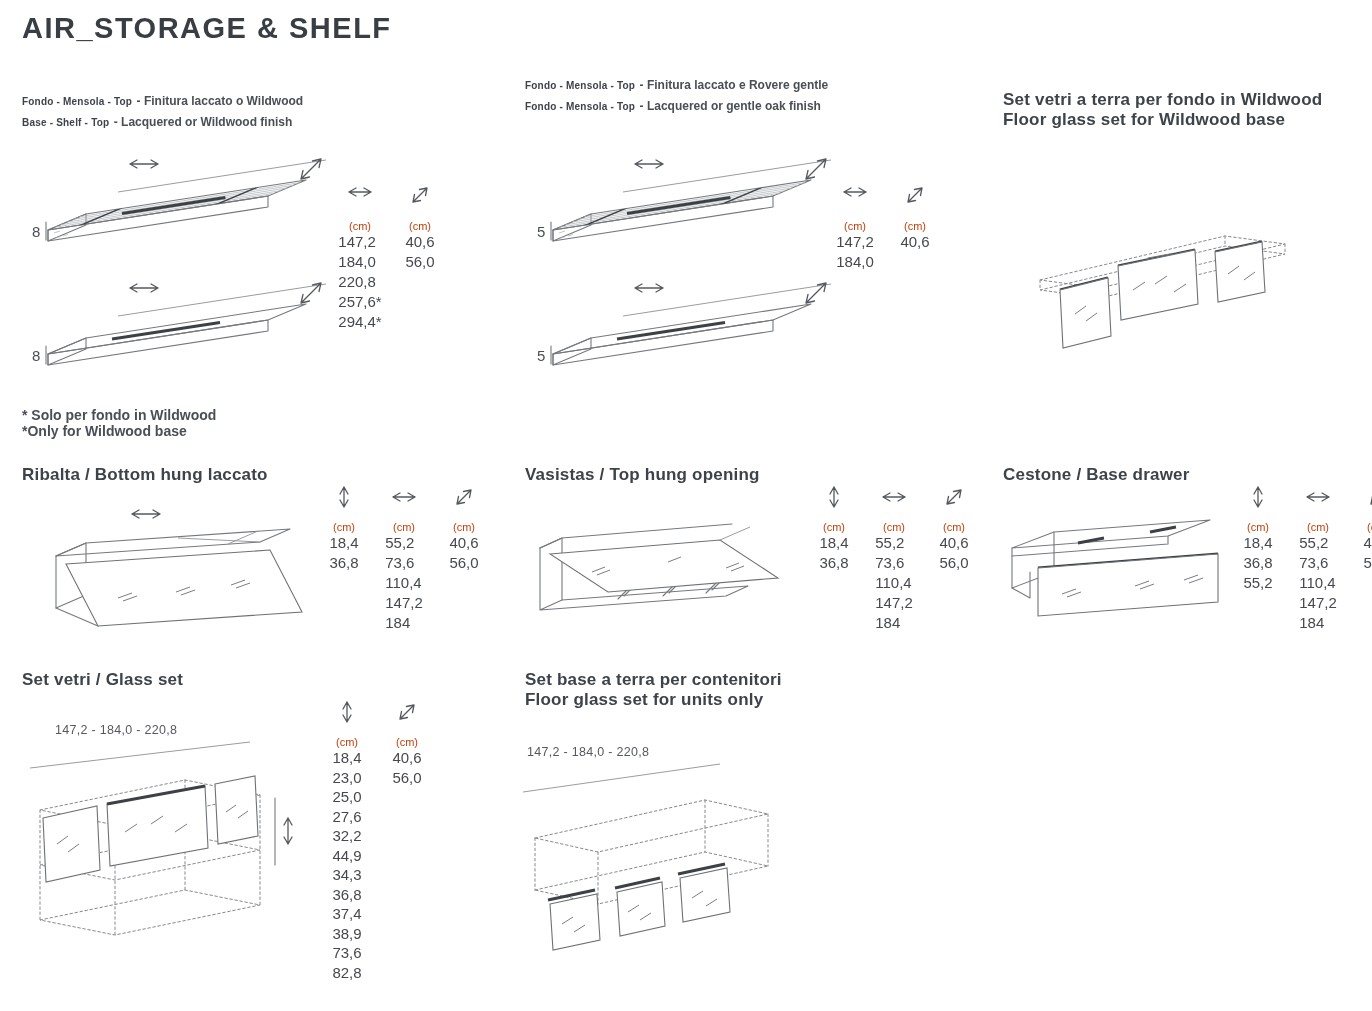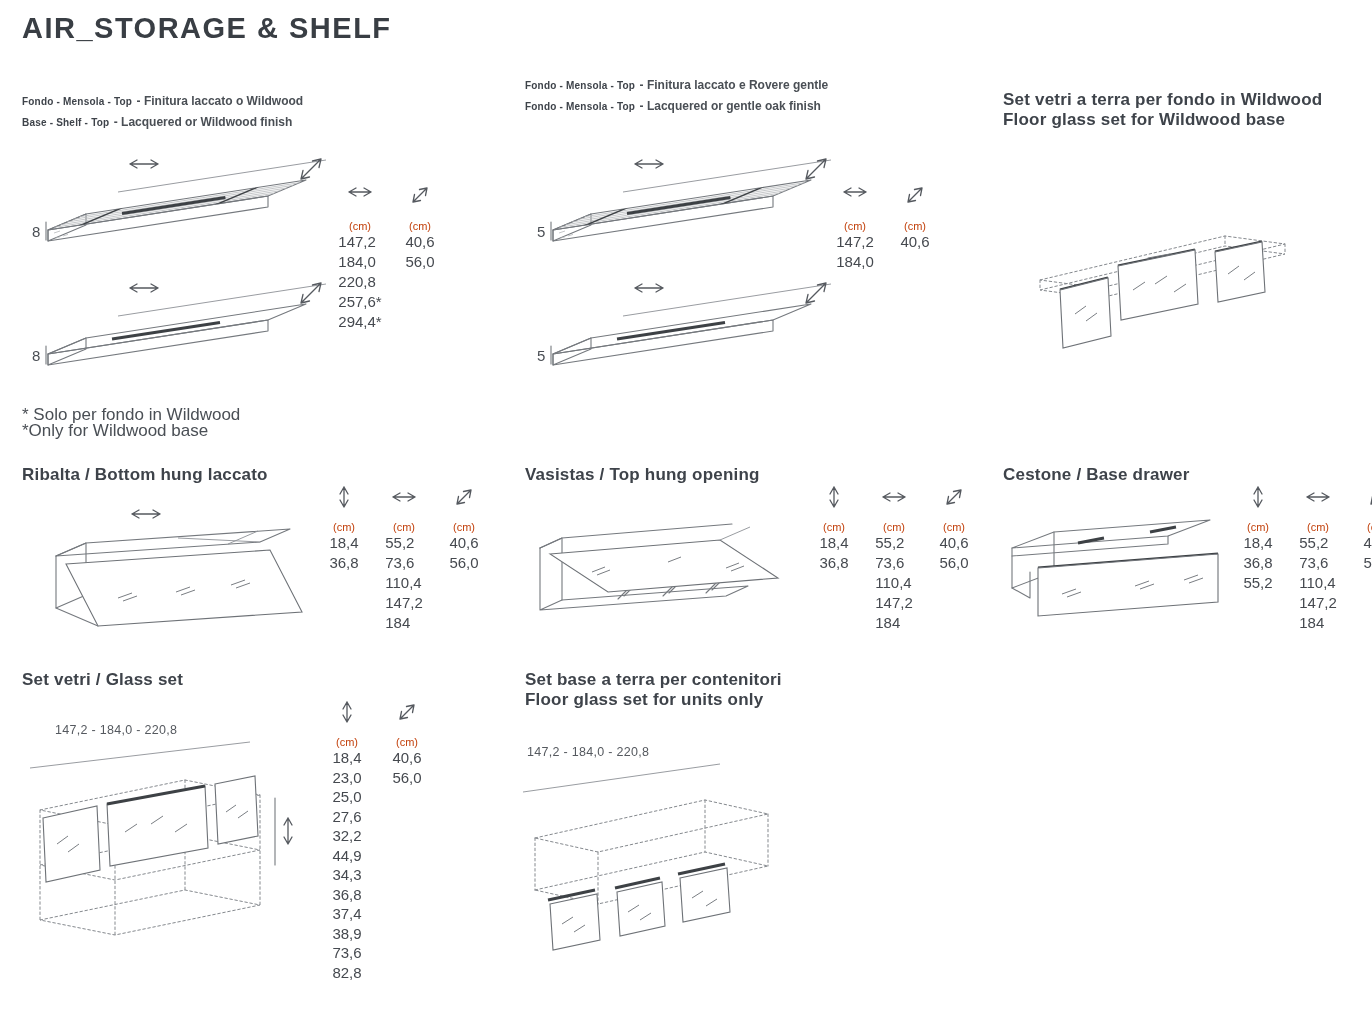--- a/index.html
+++ b/index.html
@@ -4,21 +4,21 @@
 <style>
   html,body{margin:0;padding:0;background:#fff;}
   #page{position:relative;width:1372px;height:1007px;background:#ffffff;overflow:hidden;
         font-family:"Liberation Sans",sans-serif;color:#45494f;}
   .abs{position:absolute;}
   #page-title{font-size:29px;font-weight:600;letter-spacing:1.5px;color:#393e44;}
   .hdr .bold{font-size:10px;font-weight:700;color:#3e434a;letter-spacing:.2px;}
   .hdr .rest{font-size:12px;font-weight:600;color:#4a4f55;}
   .hdr .line{line-height:19px;white-space:nowrap;}
   .sec-title{font-size:17px;font-weight:700;color:#3e434a;letter-spacing:.2px;white-space:nowrap;}
-  .footnote{font-size:17px;font-weight:400;color:#4a4f55;line-height:16px;}
+  .footnote{font-size:14px;font-weight:700;color:#4a4f55;line-height:16px;}
   .range-label{font-size:12.5px;color:#55595f;letter-spacing:.3px;white-space:nowrap;}
   .dims{display:flex;gap:16px;}
   .dims .col{display:flex;flex-direction:column;align-items:center;min-width:44px;}
   .dims .head{height:48px;display:flex;flex-direction:column;align-items:center;justify-content:space-between;}
   .cm{font-size:11px;color:#c2410c;}
   .vals{margin-top:0;text-align:left;}
   .vals .num{font-size:15px;line-height:20px;color:#45494f;white-space:nowrap;}
   .vals.tight .num{line-height:19.5px;}
   svg{display:block;overflow:visible;}
   .ln{stroke:#75797e;stroke-width:1.1;fill:none;stroke-linecap:round;stroke-linejoin:round;}

